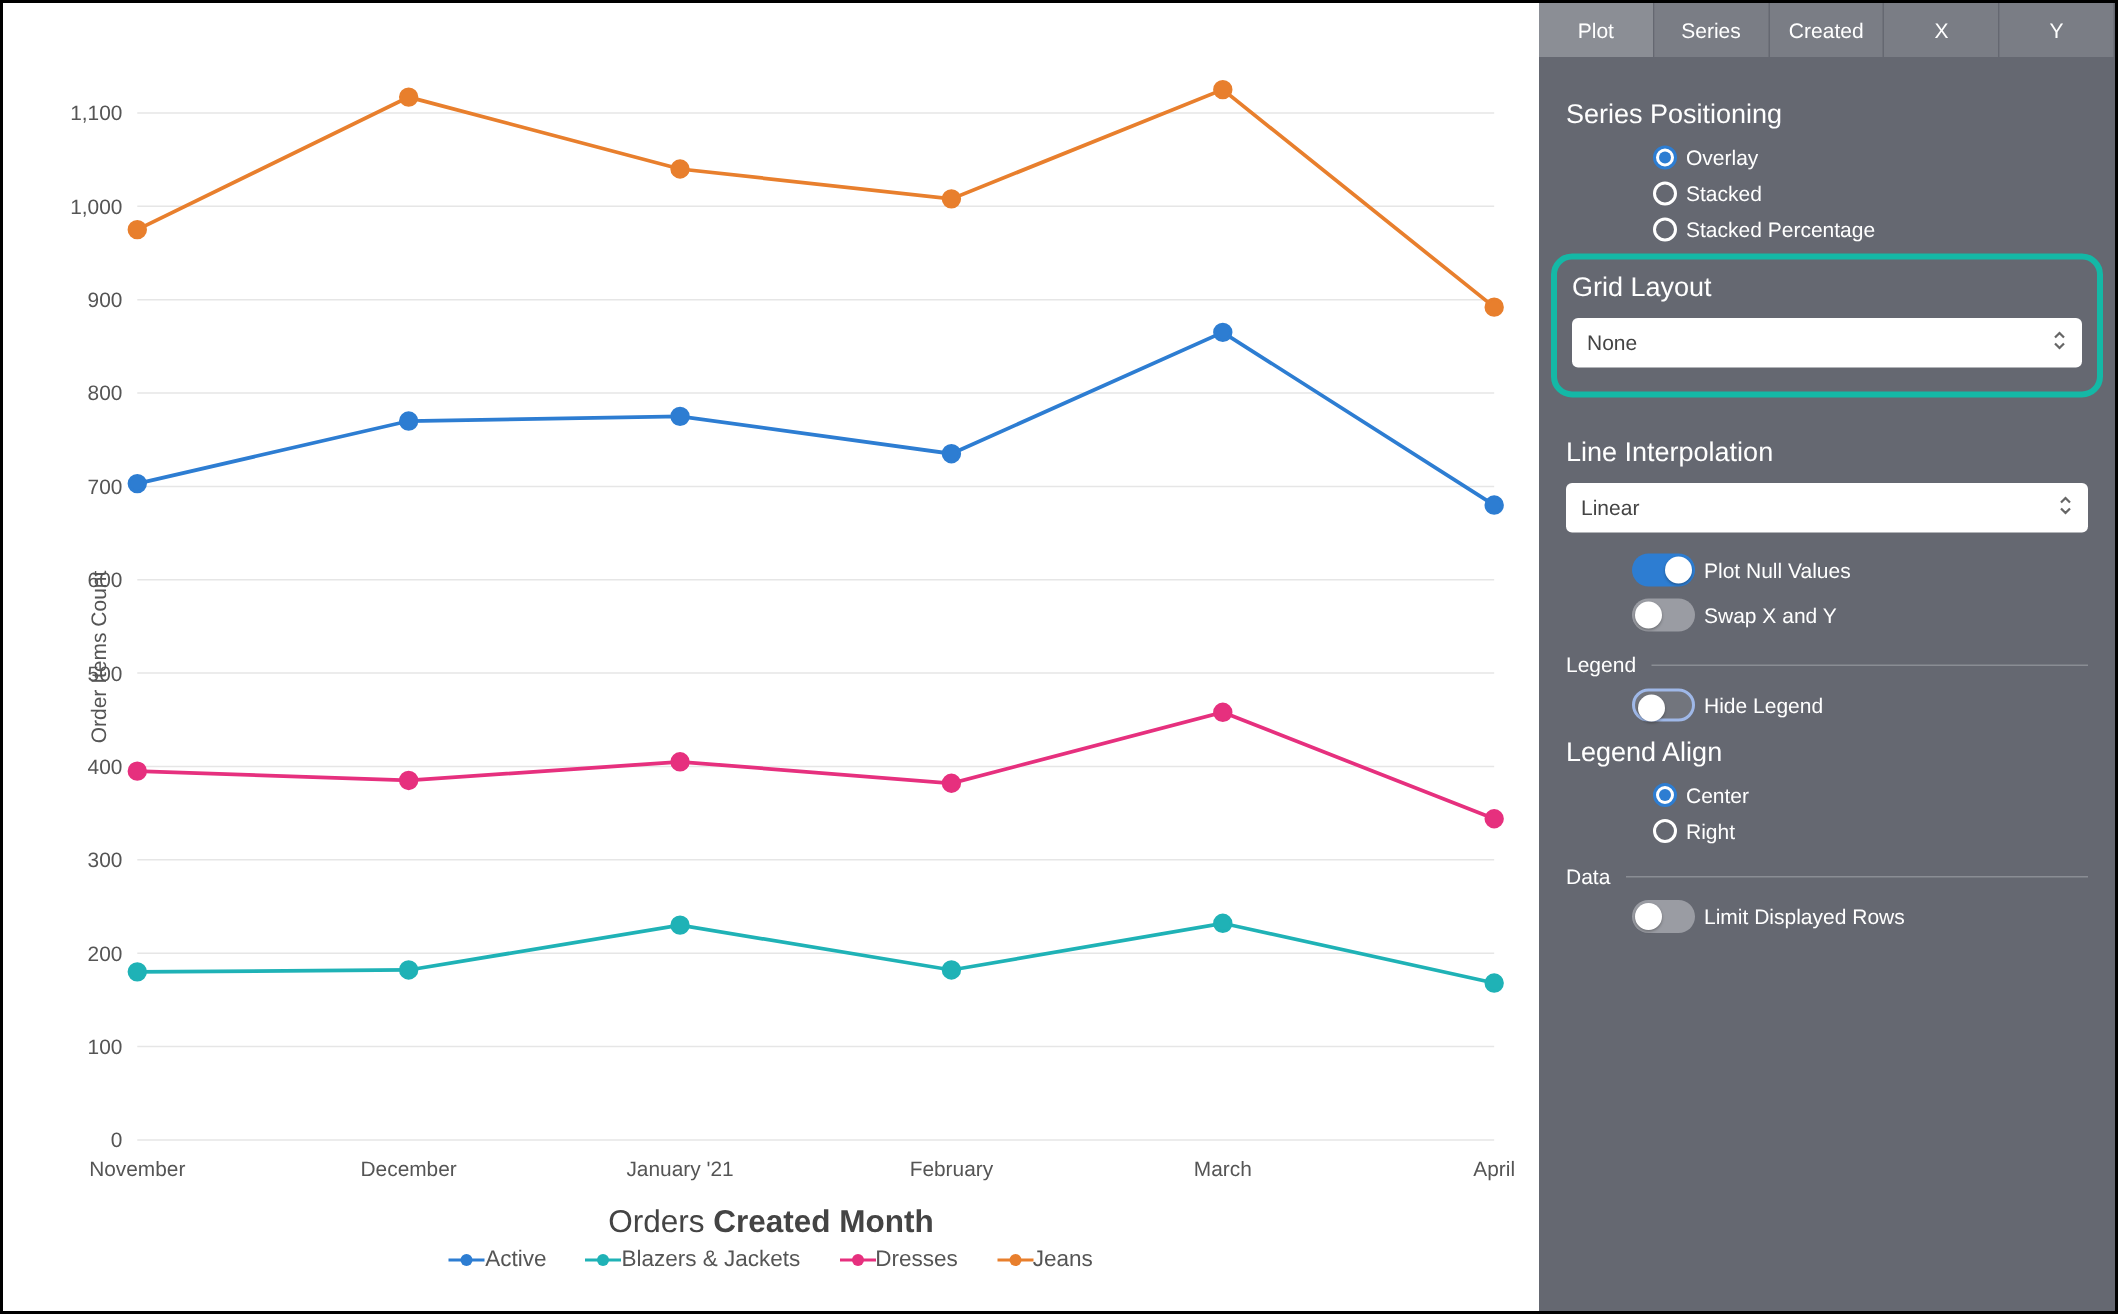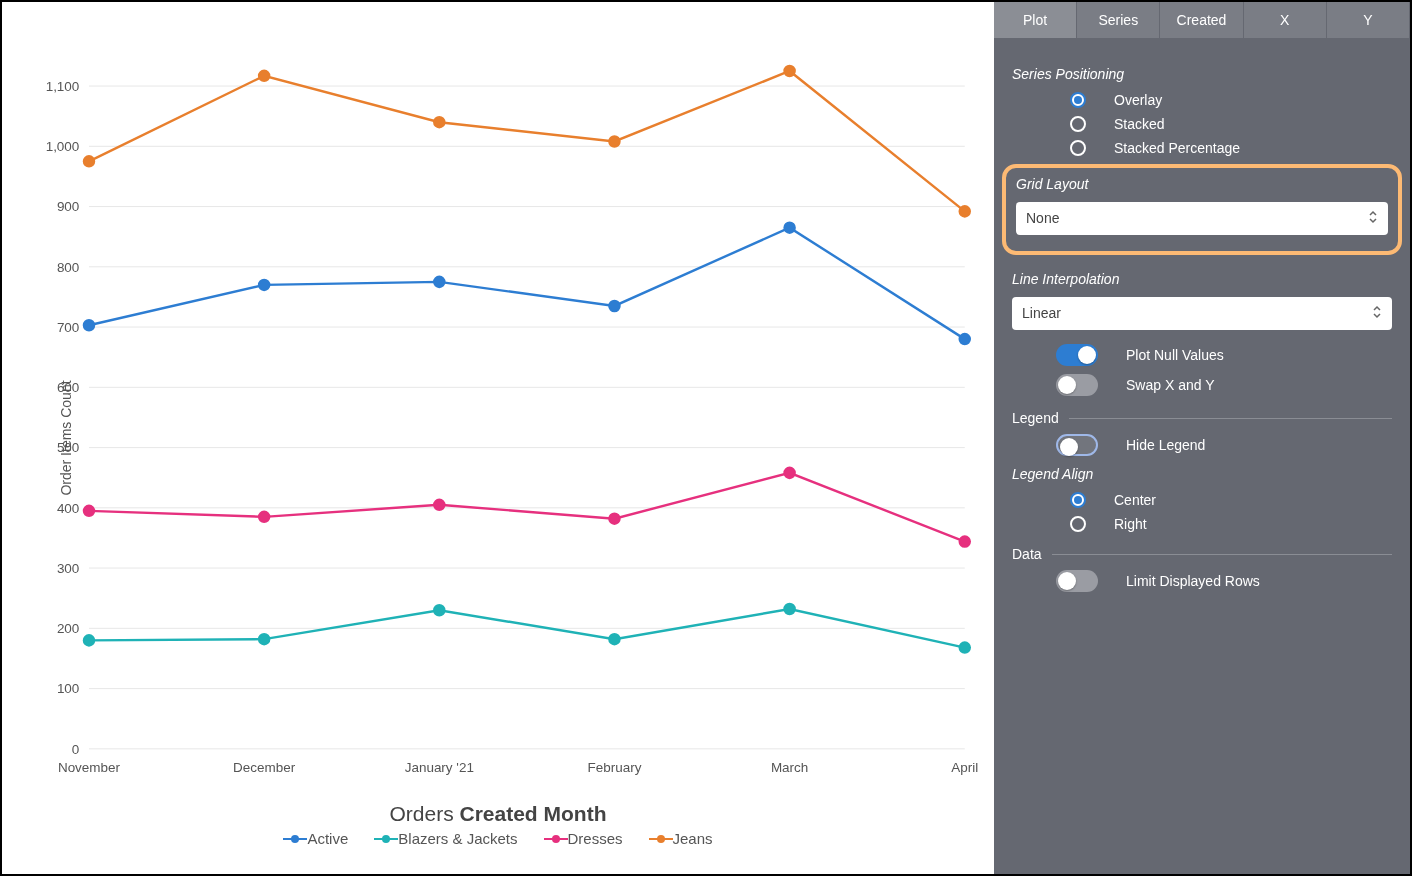--- a/index.html
+++ b/index.html
@@ -1,32 +1,32 @@
 <!DOCTYPE html>
 <html><head>
 <meta charset="utf-8">
 <style>
 * { box-sizing: border-box; margin: 0; padding: 0; }
 body { font-family: -apple-system, BlinkMacSystemFont, "Segoe UI", Helvetica, Arial, sans-serif; width: 1412px; height: 876px; overflow: hidden; background: #fff; border: 2px solid #000; }
 .app { display: flex; height: 100%; }
 .chart-area { flex: 1; position: relative; padding: 20px 10px 10px 10px; }
-.sidebar { width: 416px; background: #656871; color: #fff; display: flex; flex-direction: column; font-size: 14px; }
+.sidebar { width: 384px; background: #656871; color: #fff; display: flex; flex-direction: column; font-size: 14px; }
 .tabs { display: flex; background: #656871; }
 .tab { flex: 1; text-align: center; padding: 10px 4px; background: #7a7d85; color: #fff; cursor: pointer; font-size: 14px; border-right: 1px solid #656871; }
 .tab.active { background: #8b8e95; }
 .panel { padding: 18px 18px 10px 18px; overflow-y: auto; }
-.section-label { color: #fff; margin: 10px 0 10px 0; font-size: 14px; font-style: italic; }
-.radio-row, .toggle-row { display: flex; align-items: center; margin: 8px 0 8px 14px; gap: 28px; padding-left: 44px; }
+.section-label { color: #fff; margin: 10px 0 10px 0; font-size: 18px; }
+.radio-row, .toggle-row { display: flex; align-items: center; margin: 8px 0 8px 14px; gap: 6px; padding-left: 44px; }
 .radio { width: 16px; height: 16px; border-radius: 50%; border: 2px solid #fff; display: inline-block; position: relative; background: #fff; }
 .radio.unchecked { background: transparent; }
 .radio.checked::after { content: ""; position: absolute; inset: 2px; border-radius: 50%; background: #2d7dd2; }
 .radio.checked { border-color: #2d7dd2; background: #fff; }
 .radio-label, .toggle-label { color: #fff; }
 .select { width: 100%; background: #fff; color: #444; border-radius: 4px; padding: 8px 10px; display: flex; justify-content: space-between; margin: 6px 0 14px 0; }
-.highlight-box { border: 4px solid #fdba74; border-radius: 14px; padding: 8px 10px 2px 10px; margin: 6px -10px 16px -10px; }
+.highlight-box { border: 4px solid #14b8a6; border-radius: 14px; padding: 8px 10px 2px 10px; margin: 6px -10px 26px -10px; }
 .chevrons { font-size: 12px; color: #666; }
 .toggle { width: 42px; height: 22px; border-radius: 11px; position: relative; background: #9a9ca3; }
 .toggle .knob { position: absolute; width: 18px; height: 18px; border-radius: 50%; background: #fff; top: 2px; left: 2px; transition: left .1s; box-shadow: 0 1px 2px rgba(0,0,0,.3); }
 .toggle.on { background: #2d7dd2; }
 .toggle.on .knob { left: 22px; }
 .toggle.outline { border: 2px solid #9fb8e8; background: #72757d; }
 .section-divider { display: flex; align-items: center; gap: 10px; margin: 14px 0 8px 0; }
 .section-divider .line { flex: 1; height: 1px; background: #8a8d94; }
 svg.chart { width: 100%; height: 780px; }
 .tick-label { font-size: 14px; fill: #555; }

